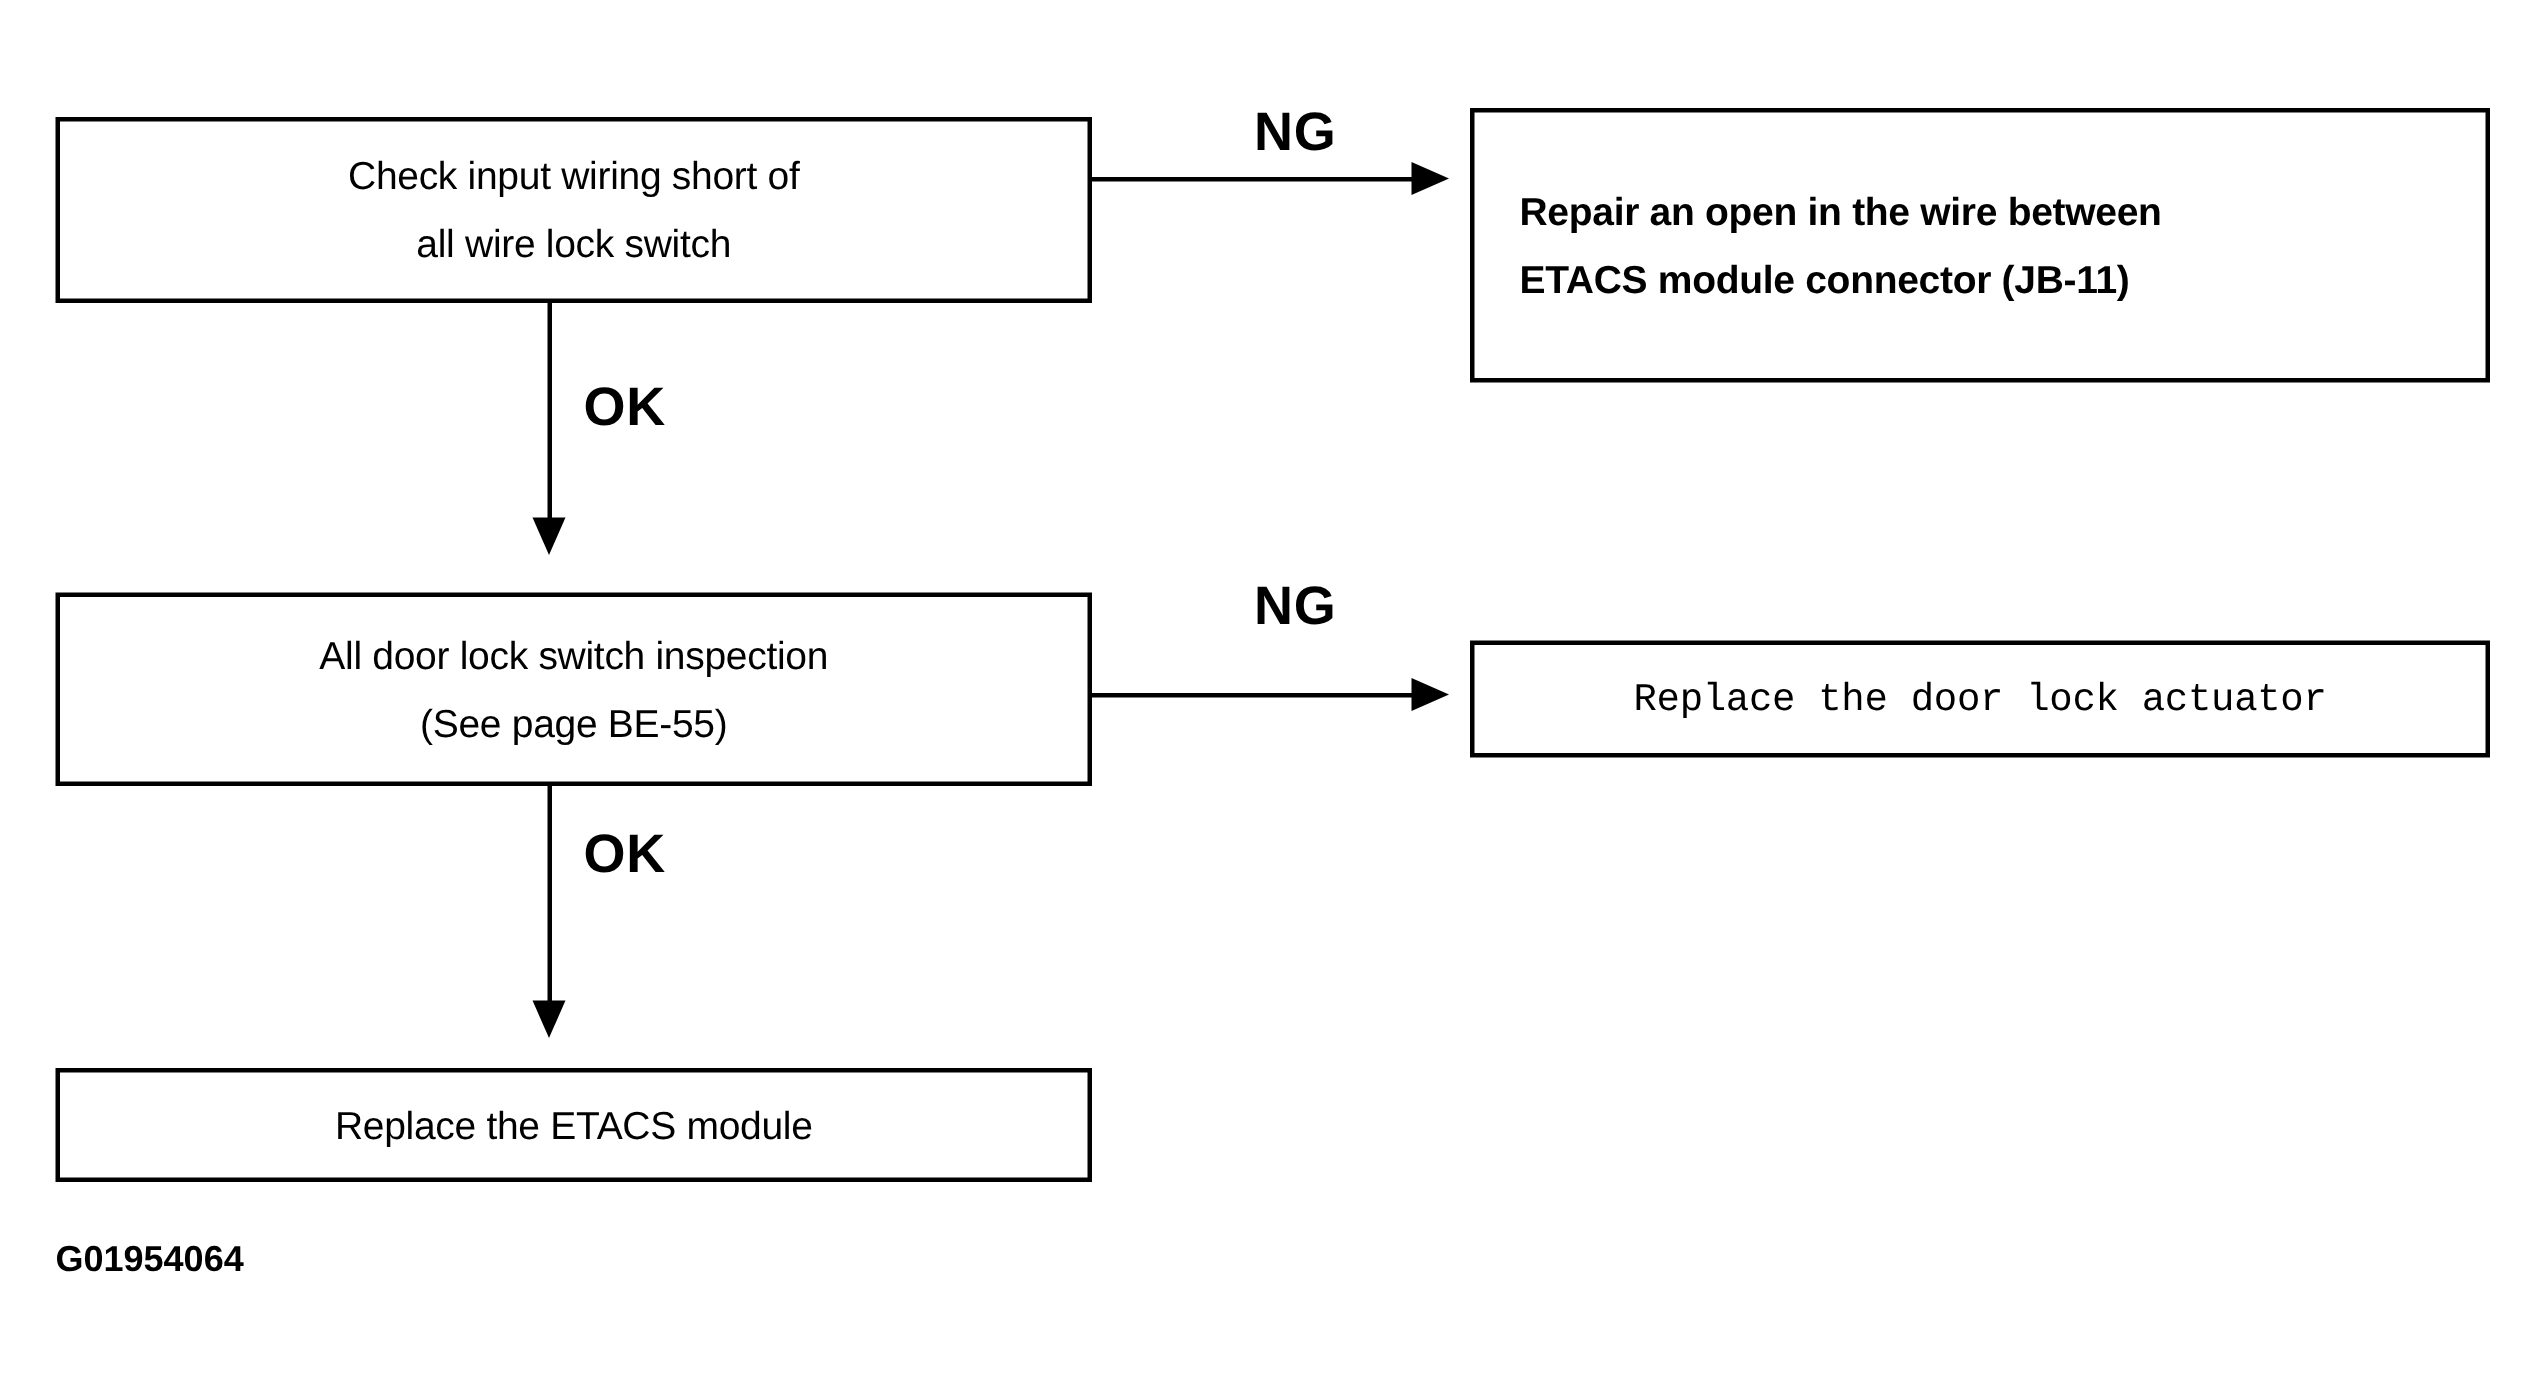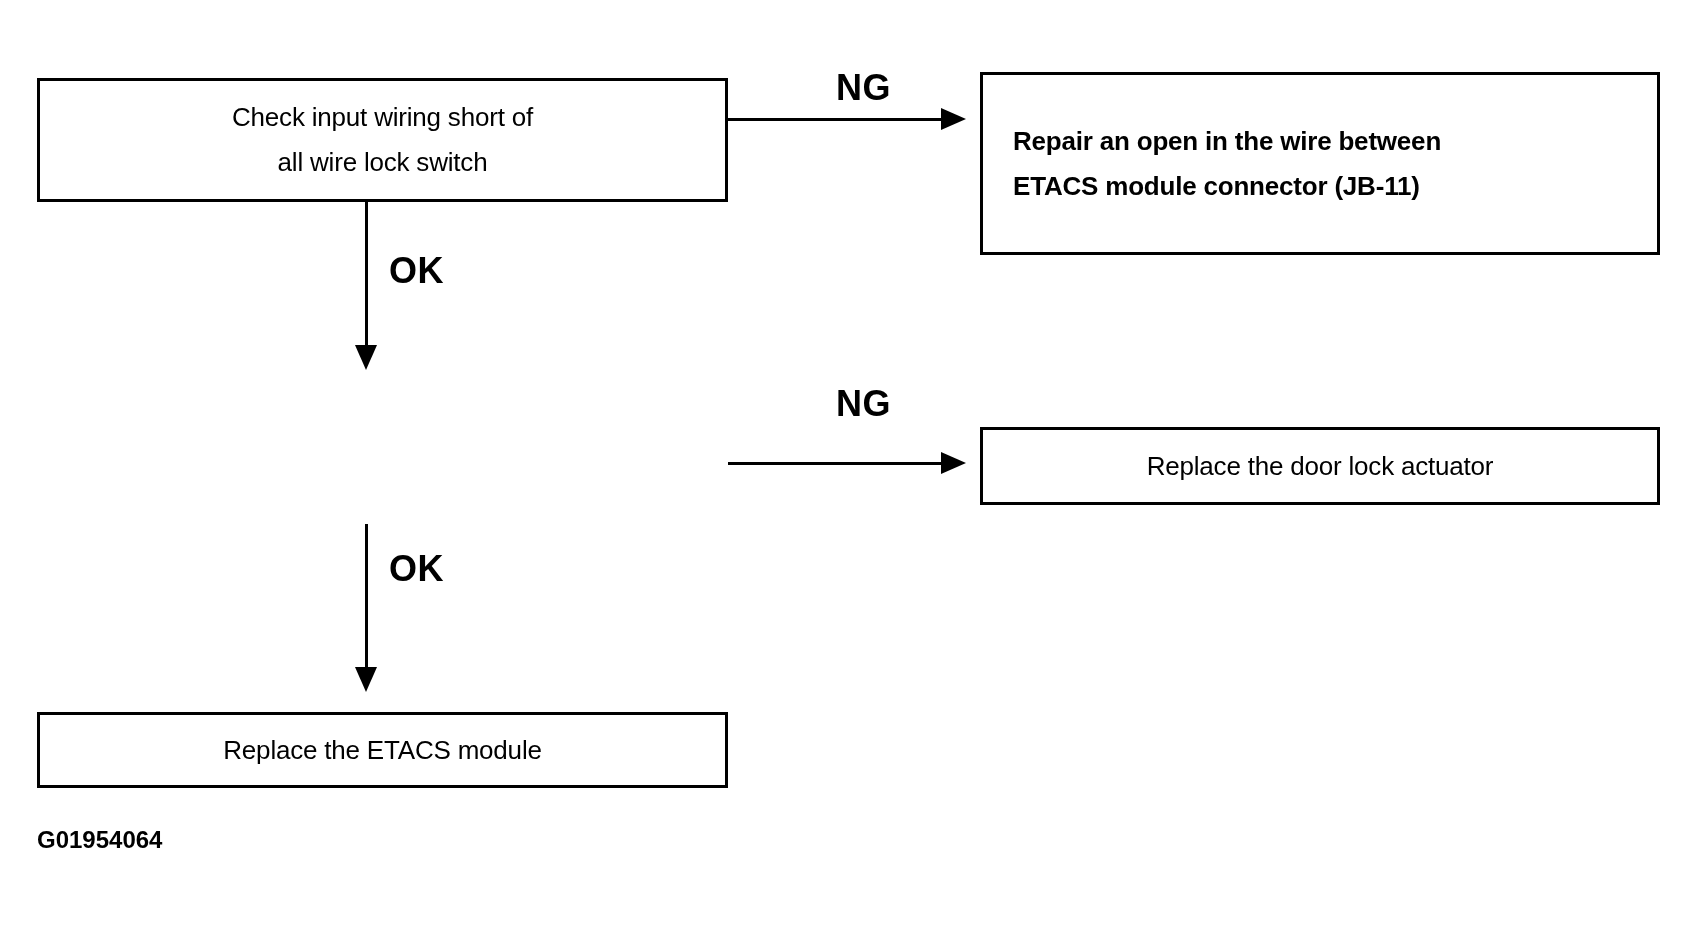--- a/index.html
+++ b/index.html
@@ -41,21 +41,21 @@
     font-size: 26px;
     line-height: 45px;
     letter-spacing: -0.2px;
     white-space: nowrap;
   }
 
   
   #box-check-input   { left: 37px;  top: 78px;  width: 691px; height: 124px; }
   #box-repair-open   { left: 980px; top: 72px;  width: 680px; height: 183px; font-weight: bold; }
   #box-inspection    { left: 37px;  top: 395px; width: 691px; height: 129px; }
-  #box-replace-actuator { left: 980px; top: 427px; width: 680px; height: 78px; }
+  #box-replace-actuator { left: 980px; top: 427px; width: 680px; height: 78px; font-family: Liberation Mono, monospace; }
   #box-replace-etacs { left: 37px;  top: 712px; width: 691px; height: 76px; }
 
   
   .h-line {
     position: absolute;
     height: 3px;
     background: #000000;
   }
   .v-line {
     position: absolute;
@@ -122,20 +122,24 @@
   <div class="box" id="box-check-input">
     <div class="line">Check input wiring short of</div>
     <div class="line">all wire lock switch</div>
   </div>
 
   <div class="box left-align" id="box-repair-open">
     <div class="line">Repair an open in the wire between</div>
     <div class="line">ETACS module connector (JB-11)</div>
   </div>
 
+  <div class="box" id="box-inspection">
+    <div class="line">All door lock switch inspection</div>
+    <div class="line">(See page BE-55)</div>
+  </div>
 
   <div class="box" id="box-replace-actuator">
     <div class="line">Replace the door lock actuator</div>
   </div>
 
   <div class="box" id="box-replace-etacs">
     <div class="line">Replace the ETACS module</div>
   </div>
 
   <div class="h-line" id="conn-ng1-line"></div>

